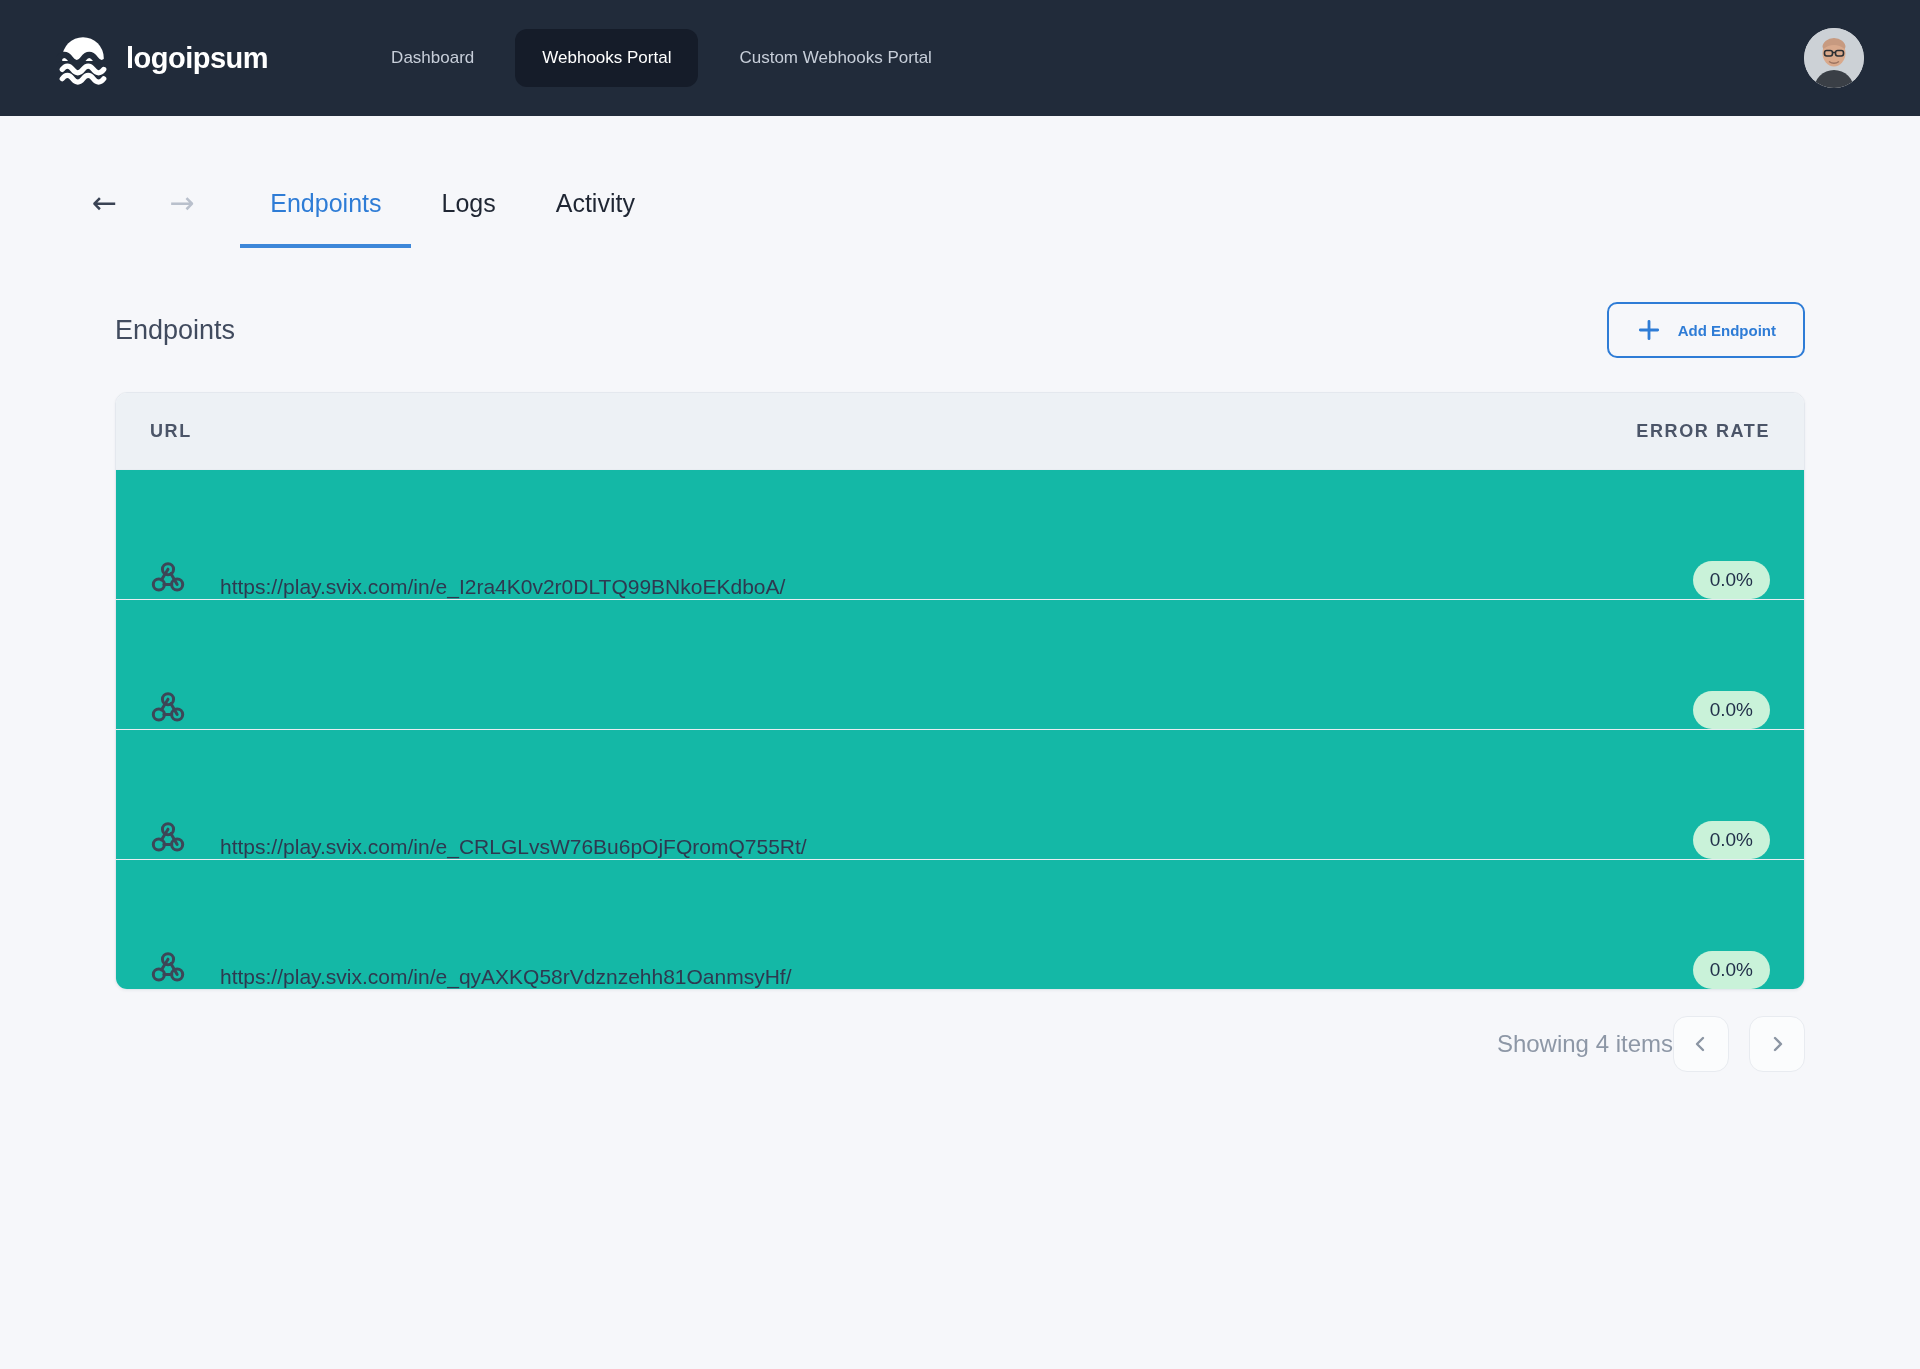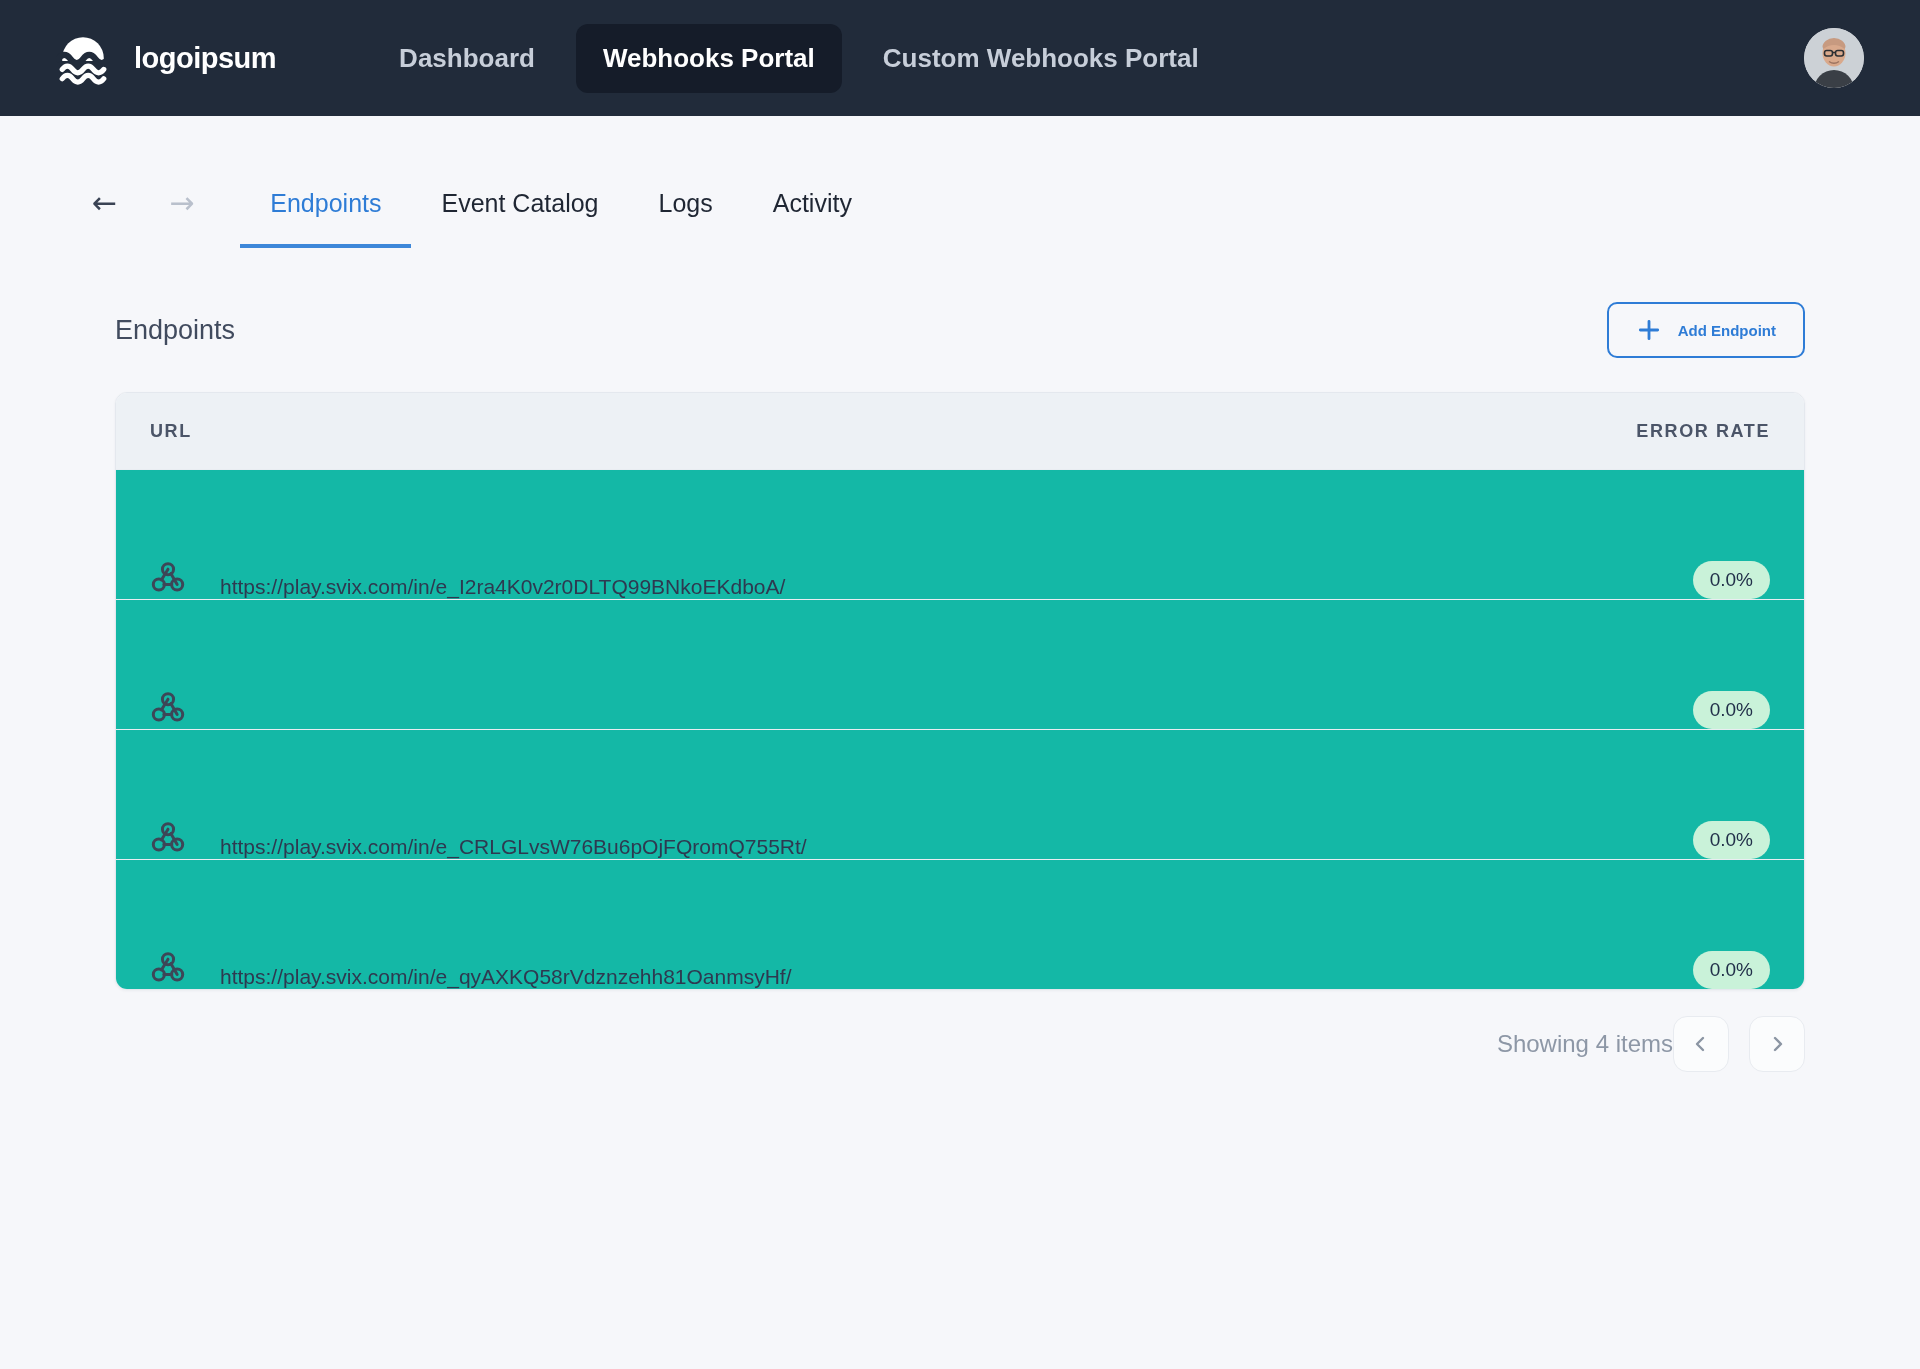--- a/index.html
+++ b/index.html
@@ -12,25 +12,25 @@
   }
 
   
   .navbar {
     height:116px;
     background:#212b3a;
     display:flex;
     align-items:center;
     padding:0 56px;
   }
-  .brand { display:flex; align-items:center; gap:24px; cursor:pointer; }
+  .brand { display:flex; align-items:center; gap:16px; cursor:pointer; }
   .brand-text { color:#ffffff; font-size:29px; font-weight:bold; letter-spacing:-0.5px; }
   .nav-links { display:flex; align-items:center; margin-left:96px; gap:14px; }
   .nav-link {
-    color:#c7ced9; font-size:26px; font-weight:bold;
+    color:#c7ced9; font-size:17px; font-weight:normal;
     padding:19px 27px; border-radius:12px; cursor:pointer; white-space:nowrap;
   }
   .nav-link.active { background:#151c29; color:#ffffff; }
   .avatar {
     margin-left:auto; width:60px; height:60px; border-radius:50%;
     overflow:hidden; cursor:pointer; flex:0 0 auto; background:#d7dadf;
   }
 
   
   .tabbar { display:flex; align-items:flex-end; padding:58px 0 0 82px; }
@@ -136,21 +136,20 @@
       <path d="M25 33.5 q5 3.5 10 0" fill="none" stroke="#9b7360" stroke-width="1.4"></path>
     </svg>
   </div>
 </header>
 
 <div class="tabbar">
   <button class="nav-arrow back">←</button>
   <button class="nav-arrow disabled">→</button>
   <div class="tabs">
     <button class="tab active">Endpoints</button>
-    <button class="tab">Event Catalog</button>
     <button class="tab">Logs</button>
     <button class="tab">Activity</button>
   </div>
 </div>
 
 <main class="content">
 
   <div class="page-header">
     <h1 class="page-title">Endpoints</h1>
     <button class="add-btn">

